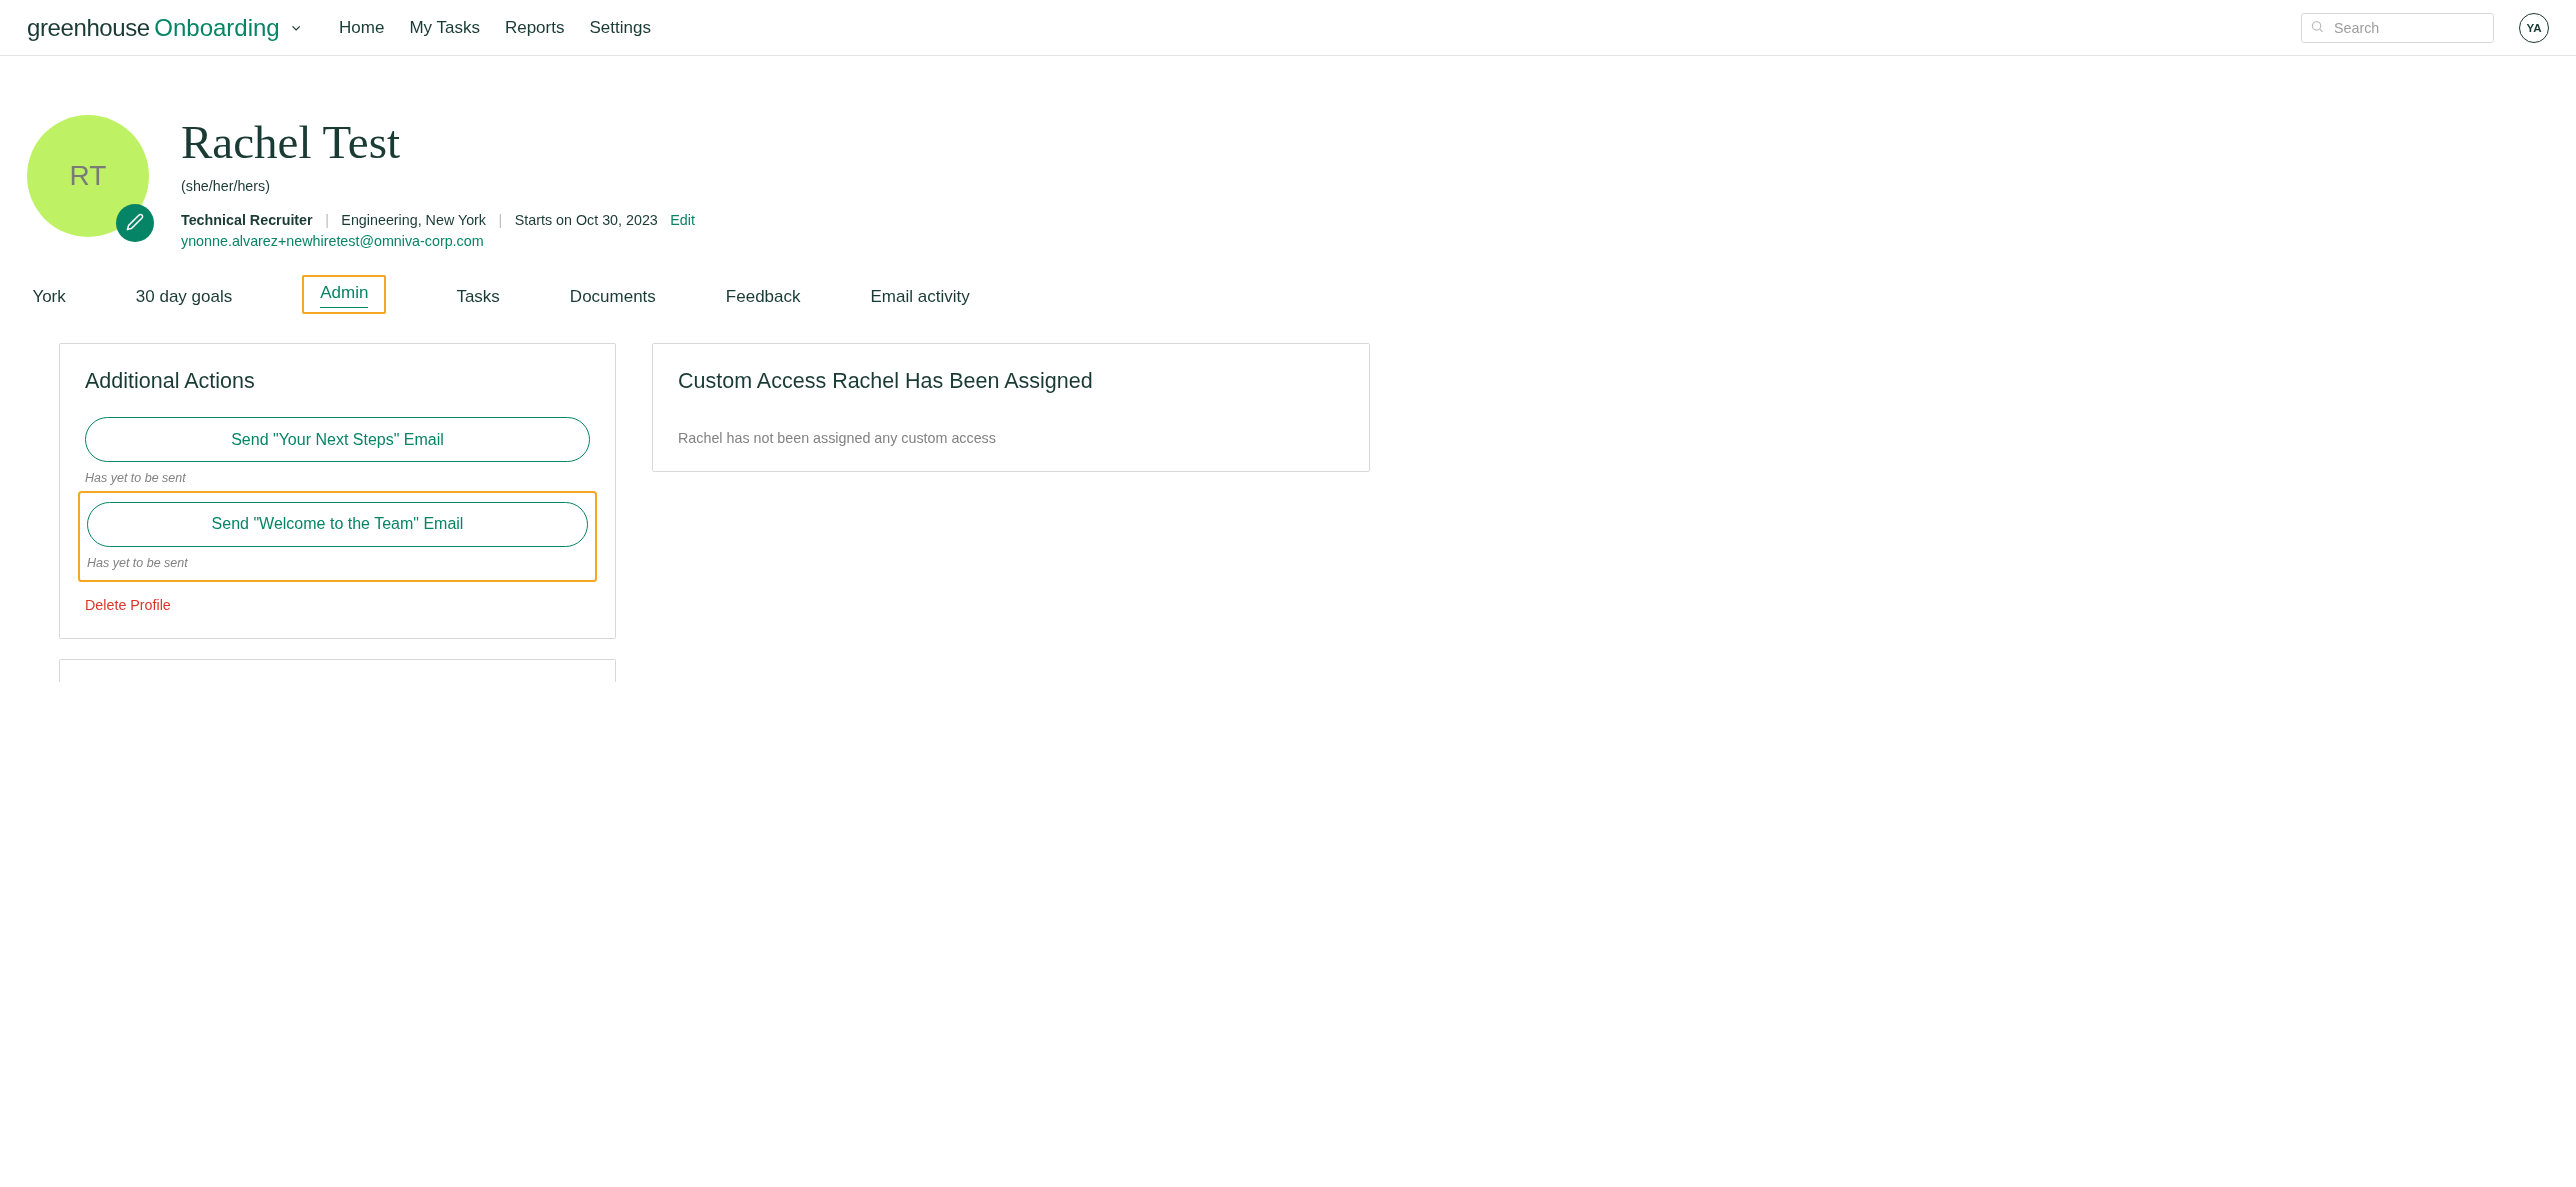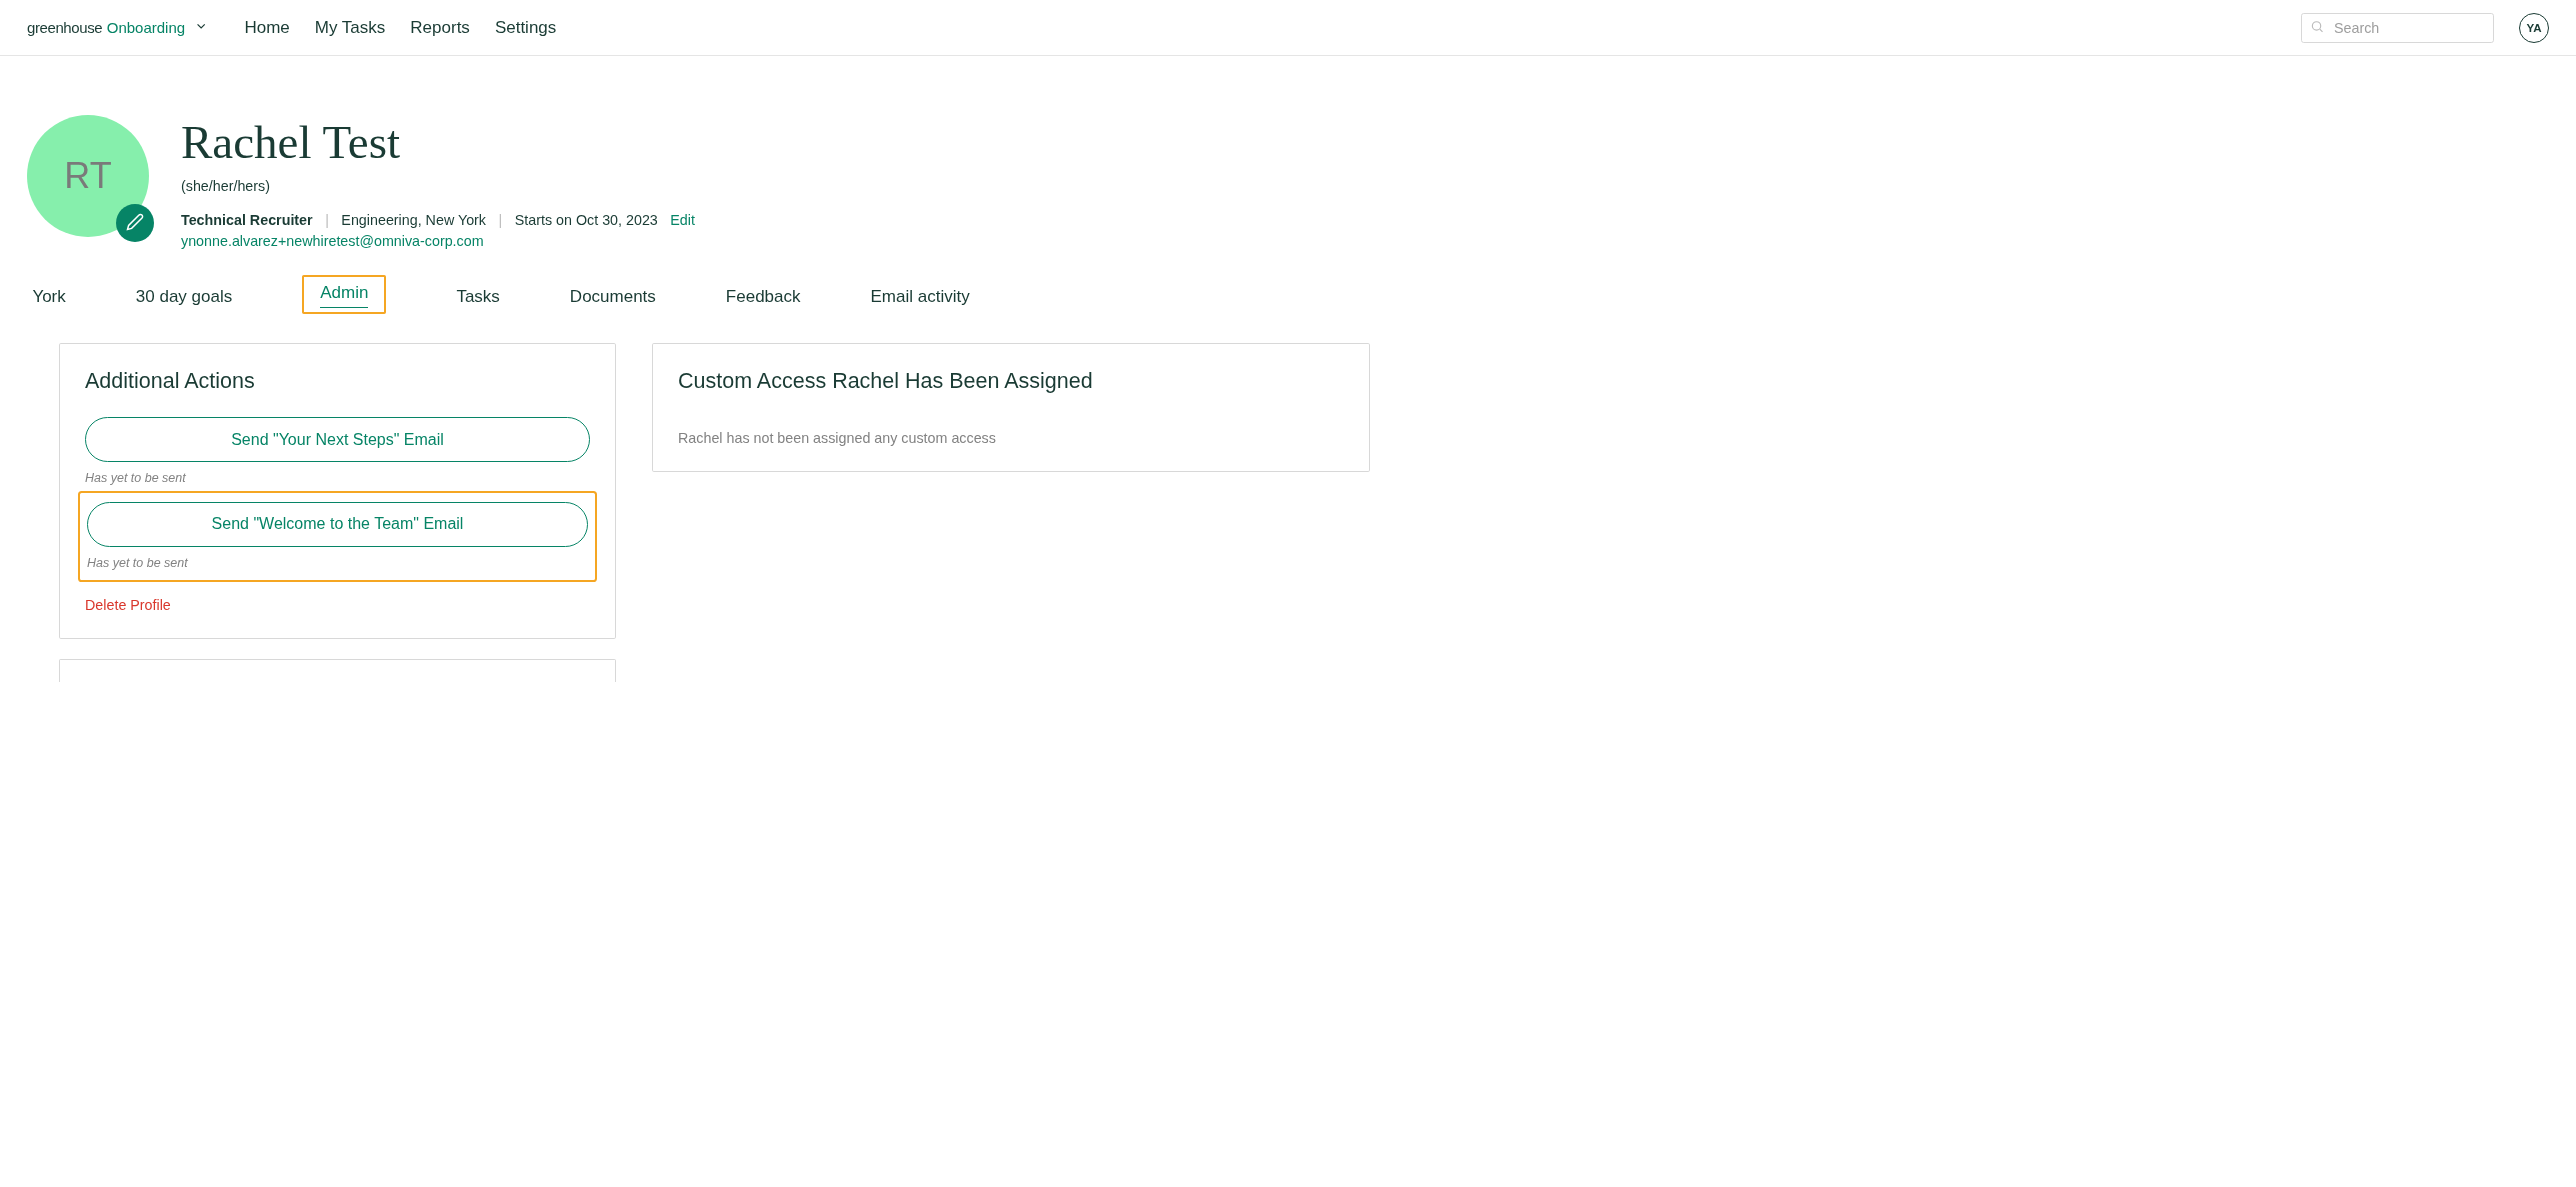--- a/index.html
+++ b/index.html
@@ -14,21 +14,21 @@
       display: flex;
       align-items: center;
       padding: 0 27px;
       height: 56px;
       border-bottom: 0.9px solid #e5e5e5;
     }
     .brand {
       display: flex;
       align-items: baseline;
       margin-right: 36px;
-      font-size: 15px;
+      font-size: 24px;
       text-align: center;
     }
     .brand-green { color: #1a3b34; font-weight: 400; letter-spacing: -0.4px; }
     .brand-onboarding { color: #068466; margin-left: 4.5px; font-weight: 400; }
     .brand-chevron { margin-left: 9px; display:inline-flex; align-items:center; }
     .nav-links { display: flex; gap: 25px; }
     .nav-link { font-size: 17px; color: #1a3b34; cursor: pointer; }
     .spacer { flex: 1; }
     .search-wrap {
       position: relative;
@@ -53,22 +53,22 @@
       display: flex; align-items: center; justify-content: center;
       margin-left: 25px; font-size: 11.6px; font-weight: 600; color: #1a3b34;
     }
     
     
     .content { padding: 59px 27px 27px 27px; max-width: 1397px; }
     .profile-header { display: flex; gap: 32px; align-items: flex-start; }
     .avatar-large-wrap { position: relative; }
     .avatar-large {
       width: 122px; height: 122px; border-radius: 50%;
-      background: #86efac; display: flex; align-items: center; justify-content: center;
-      font-size: 36px; color: #7a7a7a; font-weight: 400;
+      background: #bef264; display: flex; align-items: center; justify-content: center;
+      font-size: 28px; color: #7a7a7a; font-weight: 400;
     }
     .edit-badge {
       position: absolute; right: -5.4px; bottom: -5.4px;
       width: 38px; height: 38px; border-radius: 50%; background: #068466;
       display: flex; align-items: center; justify-content: center; color: #fff;
       cursor: pointer;
     }
     .profile-info h1 {
       font-family: Georgia, 'Times New Roman', serif;
       font-size: 47px; font-weight: 400; color: #1a3b34; margin-bottom: 9px;

